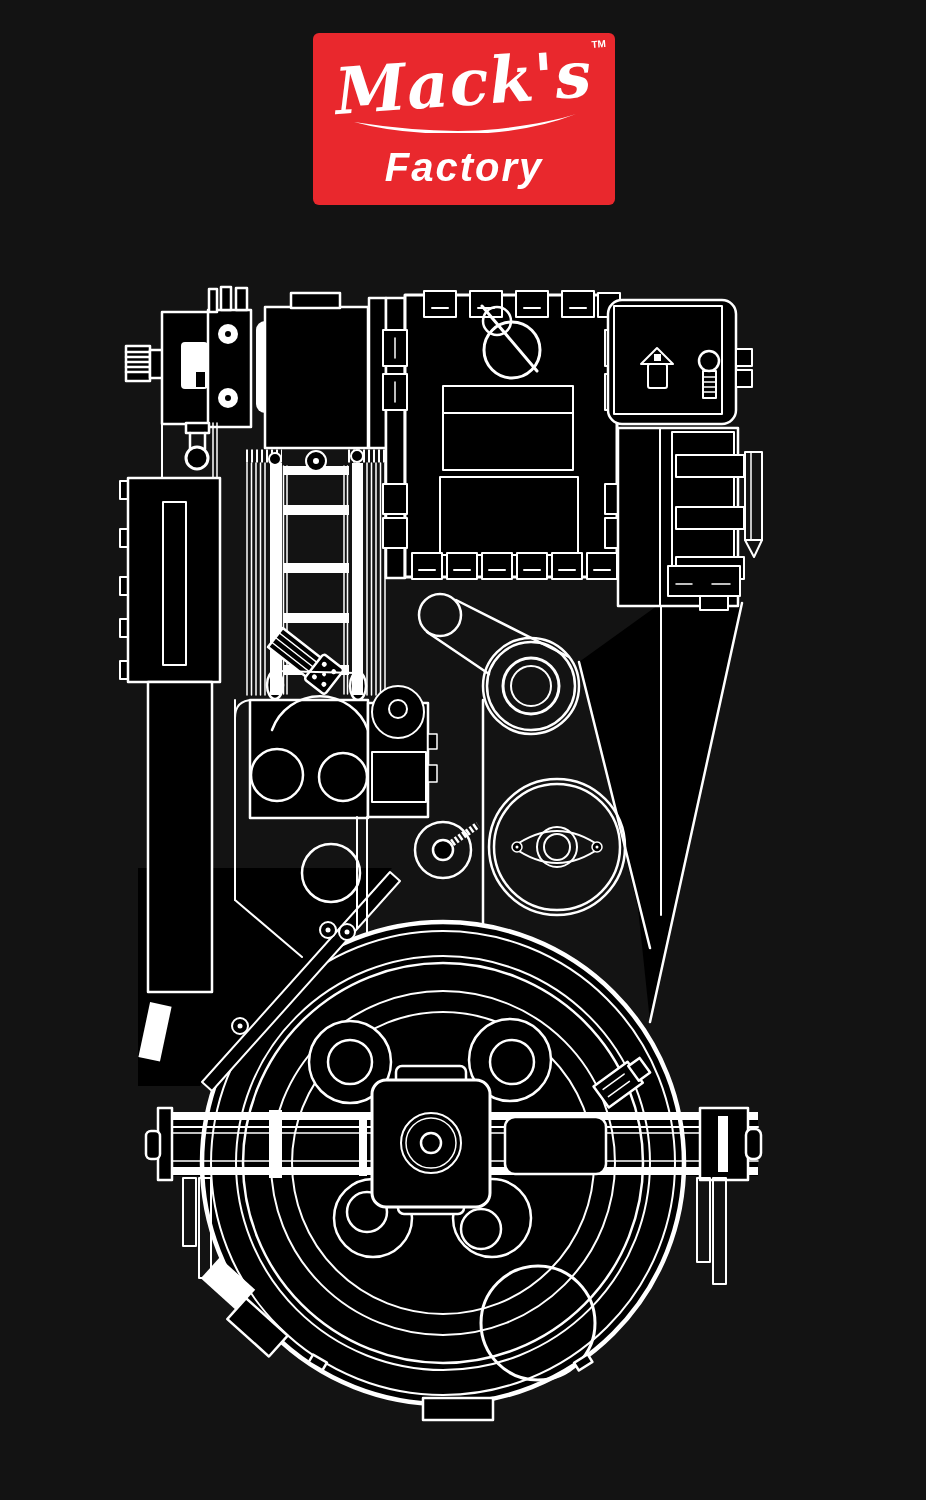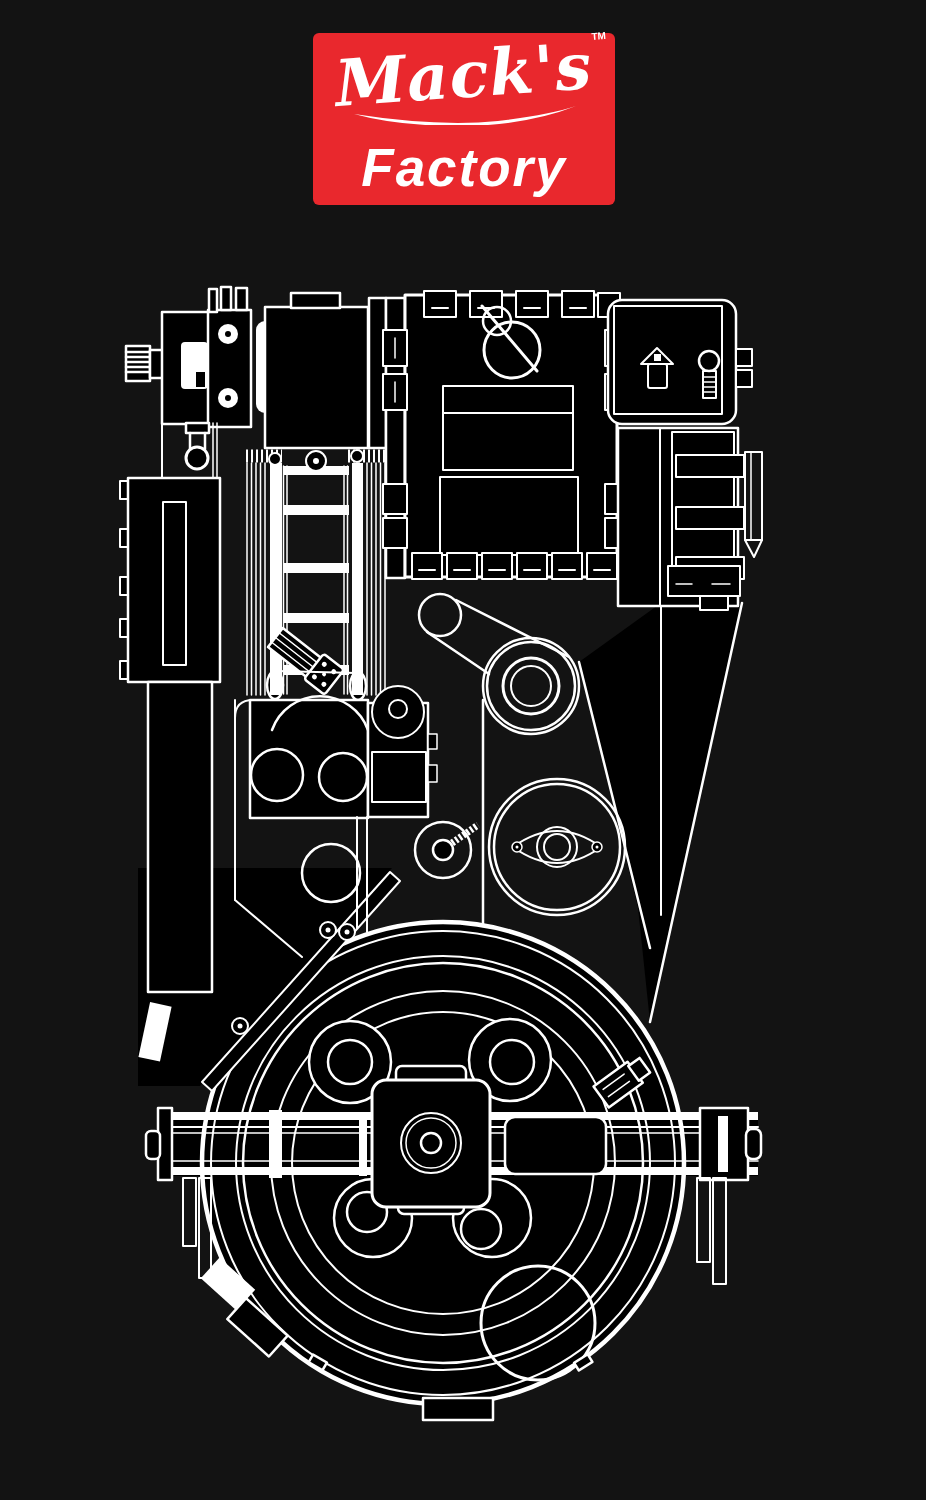--- a/index.html
+++ b/index.html
@@ -6,21 +6,21 @@
   .page{position:relative;width:926px;height:1500px;background:#131313;overflow:hidden;
         font-family:"Liberation Sans",sans-serif;}
   
   .logo{position:absolute;left:313px;top:33px;width:302px;height:172px;background:#e9282d;
         border-radius:6px;display:flex;flex-direction:column;align-items:center;justify-content:center;}
   .brand-line{position:relative;line-height:1;margin-top:2px;transform:rotate(-4deg);}
   .brand{font-family:"DejaVu Serif",serif;font-style:italic;font-weight:bold;font-size:64px;color:#fff;letter-spacing:1px;}
   .tm{position:absolute;top:-2px;right:-16px;font-size:10px;color:#fff;font-weight:bold;font-family:"Liberation Sans",sans-serif;}
   .swoosh{margin-top:-2px;}
   .subtitle{font-family:"Liberation Sans",sans-serif;font-style:italic;font-weight:bold;
-            font-size:53px;color:#fff;letter-spacing:2px;margin-top:12px;text-align:right;}
+            font-size:40px;color:#fff;letter-spacing:2px;margin-top:12px;text-align:right;}
   
   svg.bp{position:absolute;left:0;top:0;}
   .o{fill:#000;stroke:#fff;stroke-width:2.5;stroke-linejoin:round;}
   .l{fill:none;stroke:#fff;stroke-width:2.5;stroke-linejoin:round;stroke-linecap:round;}
   .w{fill:#fff;stroke:none;}
   .k{fill:#000;stroke:none;}
   .t2{stroke-width:2;} .t15{stroke-width:1.5;} .t3{stroke-width:3;} .t4{stroke-width:4.5;}
 </style>
 </head>
 <body>

